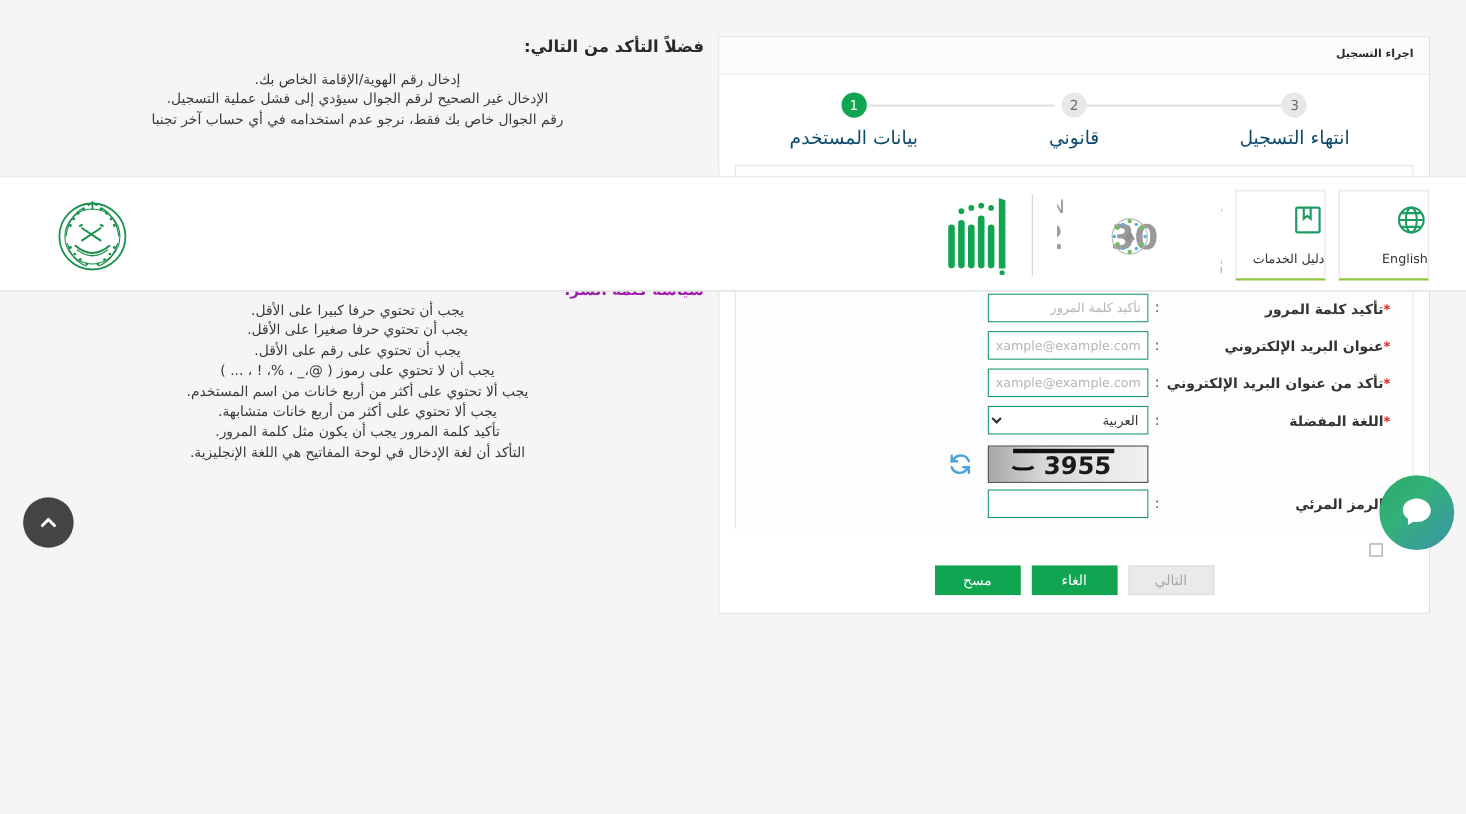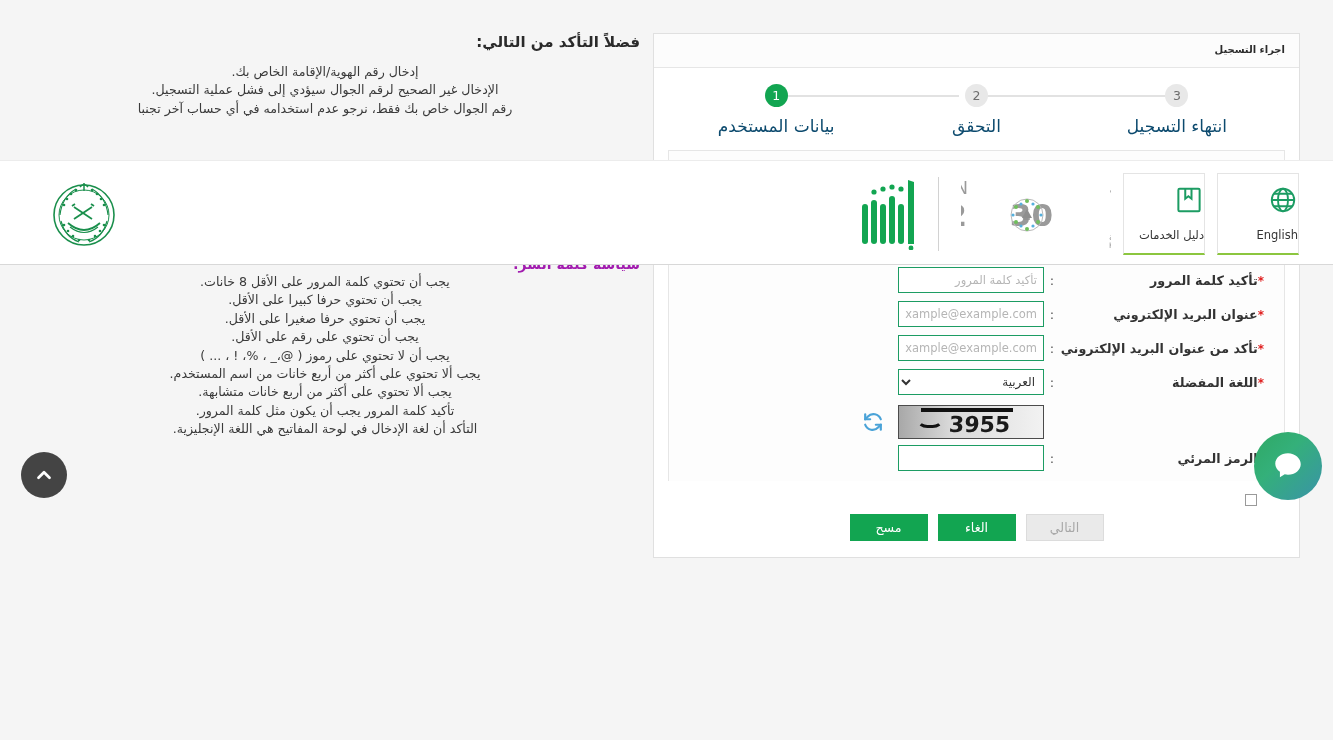--- a/index.html
+++ b/index.html
@@ -288,21 +288,20 @@
       <li><span>إدخال رقم الهوية/الإقامة الخاص بك.</span></li>
       <li><span>الإدخال غير الصحيح لرقم الجوال سيؤدي إلى فشل عملية التسجيل.</span></li>
       <li><span>رقم الجوال خاص بك فقط، نرجو عدم استخدامه في أي حساب آخر تجنبا</span></li>
     </ol>
 
     <div class="side-sep"></div>
 
     <div class="side-p">كلمة السر يجب أن تتبع سياسة كلمة السر المبينة أدناه:</div>
     <div class="side-h2">سياسة كلمة السر:</div>
     <ol class="side-list">
-      <li><span>يجب أن تحتوي كلمة المرور على الأقل 8 خانات.</span></li>
       <li><span>يجب أن تحتوي حرفا كبيرا على الأقل.</span></li>
       <li><span>يجب أن تحتوي حرفا صغيرا على الأقل.</span></li>
       <li><span>يجب أن تحتوي على رقم على الأقل.</span></li>
       <li><span>يجب أن لا تحتوي على رموز ( @،_ ، %، ! ، ... )</span></li>
       <li><span>يجب ألا تحتوي على أكثر من أربع خانات من اسم المستخدم.</span></li>
       <li><span>يجب ألا تحتوي على أكثر من أربع خانات متشابهة.</span></li>
       <li><span>تأكيد كلمة المرور يجب أن يكون مثل كلمة المرور.</span></li>
       <li><span>التأكد أن لغة الإدخال في لوحة المفاتيح هي اللغة الإنجليزية.</span></li>
     </ol>
   </div>
@@ -316,21 +315,21 @@
     <div class="stepper">
       <div class="step-line l1"></div>
       <div class="step-line l2"></div>
 
       <div class="step">
         <div class="step-circle">3</div>
         <div class="step-label">انتهاء التسجيل</div>
       </div>
       <div class="step">
         <div class="step-circle">2</div>
-        <div class="step-label">التحقق</div>
+        <div class="step-label">قانوني</div>
       </div>
       <div class="step active">
         <div class="step-circle">1</div>
         <div class="step-label">بيانات المستخدم</div>
       </div>
     </div>
 
     <div class="form-body">
 
       <div class="form-row">

